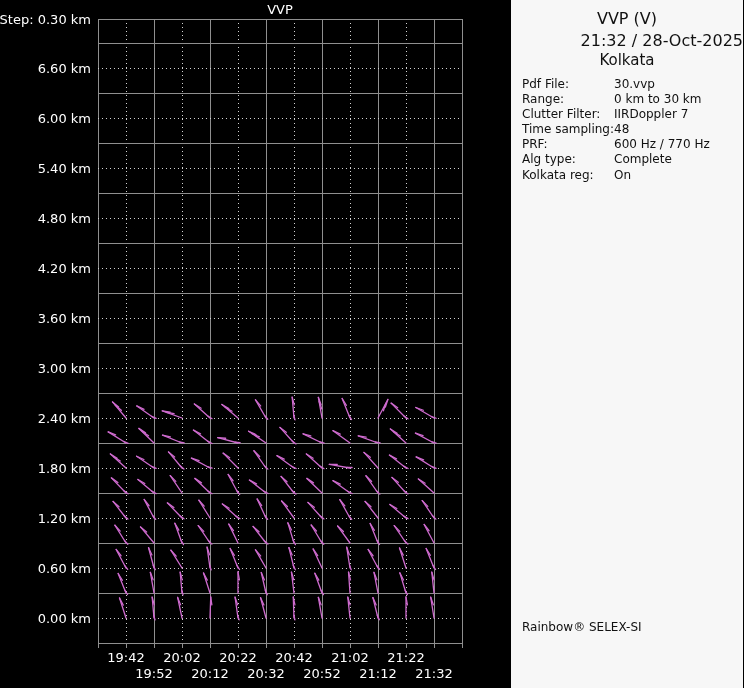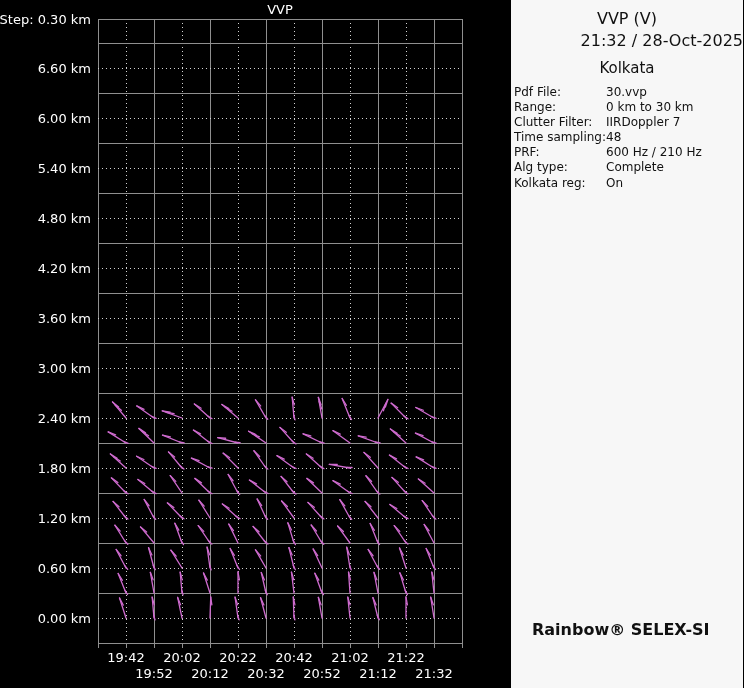--- a/index.html
+++ b/index.html
@@ -7,25 +7,25 @@
     position:relative;width:744px;height:688px;background:#000;
     font-family:"DejaVu Sans",sans-serif;overflow:hidden;
   }
   svg text{font-family:"DejaVu Sans",sans-serif;}
   .info-panel{
     position:absolute;left:511px;top:0;width:232px;height:688px;
     background:#f7f7f7;color:#111;
   }
   .panel-title{text-align:center;margin-top:9px;font-size:16px;}
   .panel-datetime{text-align:right;font-size:16px;margin-top:3px;}
-  .panel-site{text-align:center;font-size:15px;margin-top:9px;}
-  .fields{margin:8px 4px 0 3px;}
+  .panel-site{text-align:center;font-size:15px;margin-top:1px;}
+  .fields{margin:8px 4px 0 11px;}
   .field-row{display:flex;font-size:12px;line-height:15.1px;white-space:nowrap;}
   .field-label{width:92px;flex:none;}
-  .panel-footer{position:absolute;left:21px;top:620px;font-size:16px;font-weight:bold;}
+  .panel-footer{position:absolute;left:11px;top:620px;font-size:12px;}
 </style>
 </head>
 <body>
 
 <div class="screen">
 
   <svg width="511" height="688" viewBox="0 0 511 688" style="position:absolute;left:0;top:0;background:#000;">
       <g shape-rendering="crispEdges">
         <line x1="98" y1="19" x2="98" y2="643" stroke-width="1" stroke="#8f8f8f"></line>
         <line x1="98" y1="643" x2="98" y2="648" stroke="#8f8f8f"></line>
@@ -636,21 +636,21 @@
         <div class="field-row">
           <span class="field-label">Clutter Filter:</span>
           <span class="field-value">IIRDoppler 7</span>
         </div>
         <div class="field-row">
           <span class="field-label">Time sampling:</span>
           <span class="field-value">48</span>
         </div>
         <div class="field-row">
           <span class="field-label">PRF:</span>
-          <span class="field-value">600 Hz / 210 Hz</span>
+          <span class="field-value">600 Hz / 770 Hz</span>
         </div>
         <div class="field-row">
           <span class="field-label">Alg type:</span>
           <span class="field-value">Complete</span>
         </div>
         <div class="field-row">
           <span class="field-label">Kolkata reg:</span>
           <span class="field-value">On</span>
         </div>
       </div>

